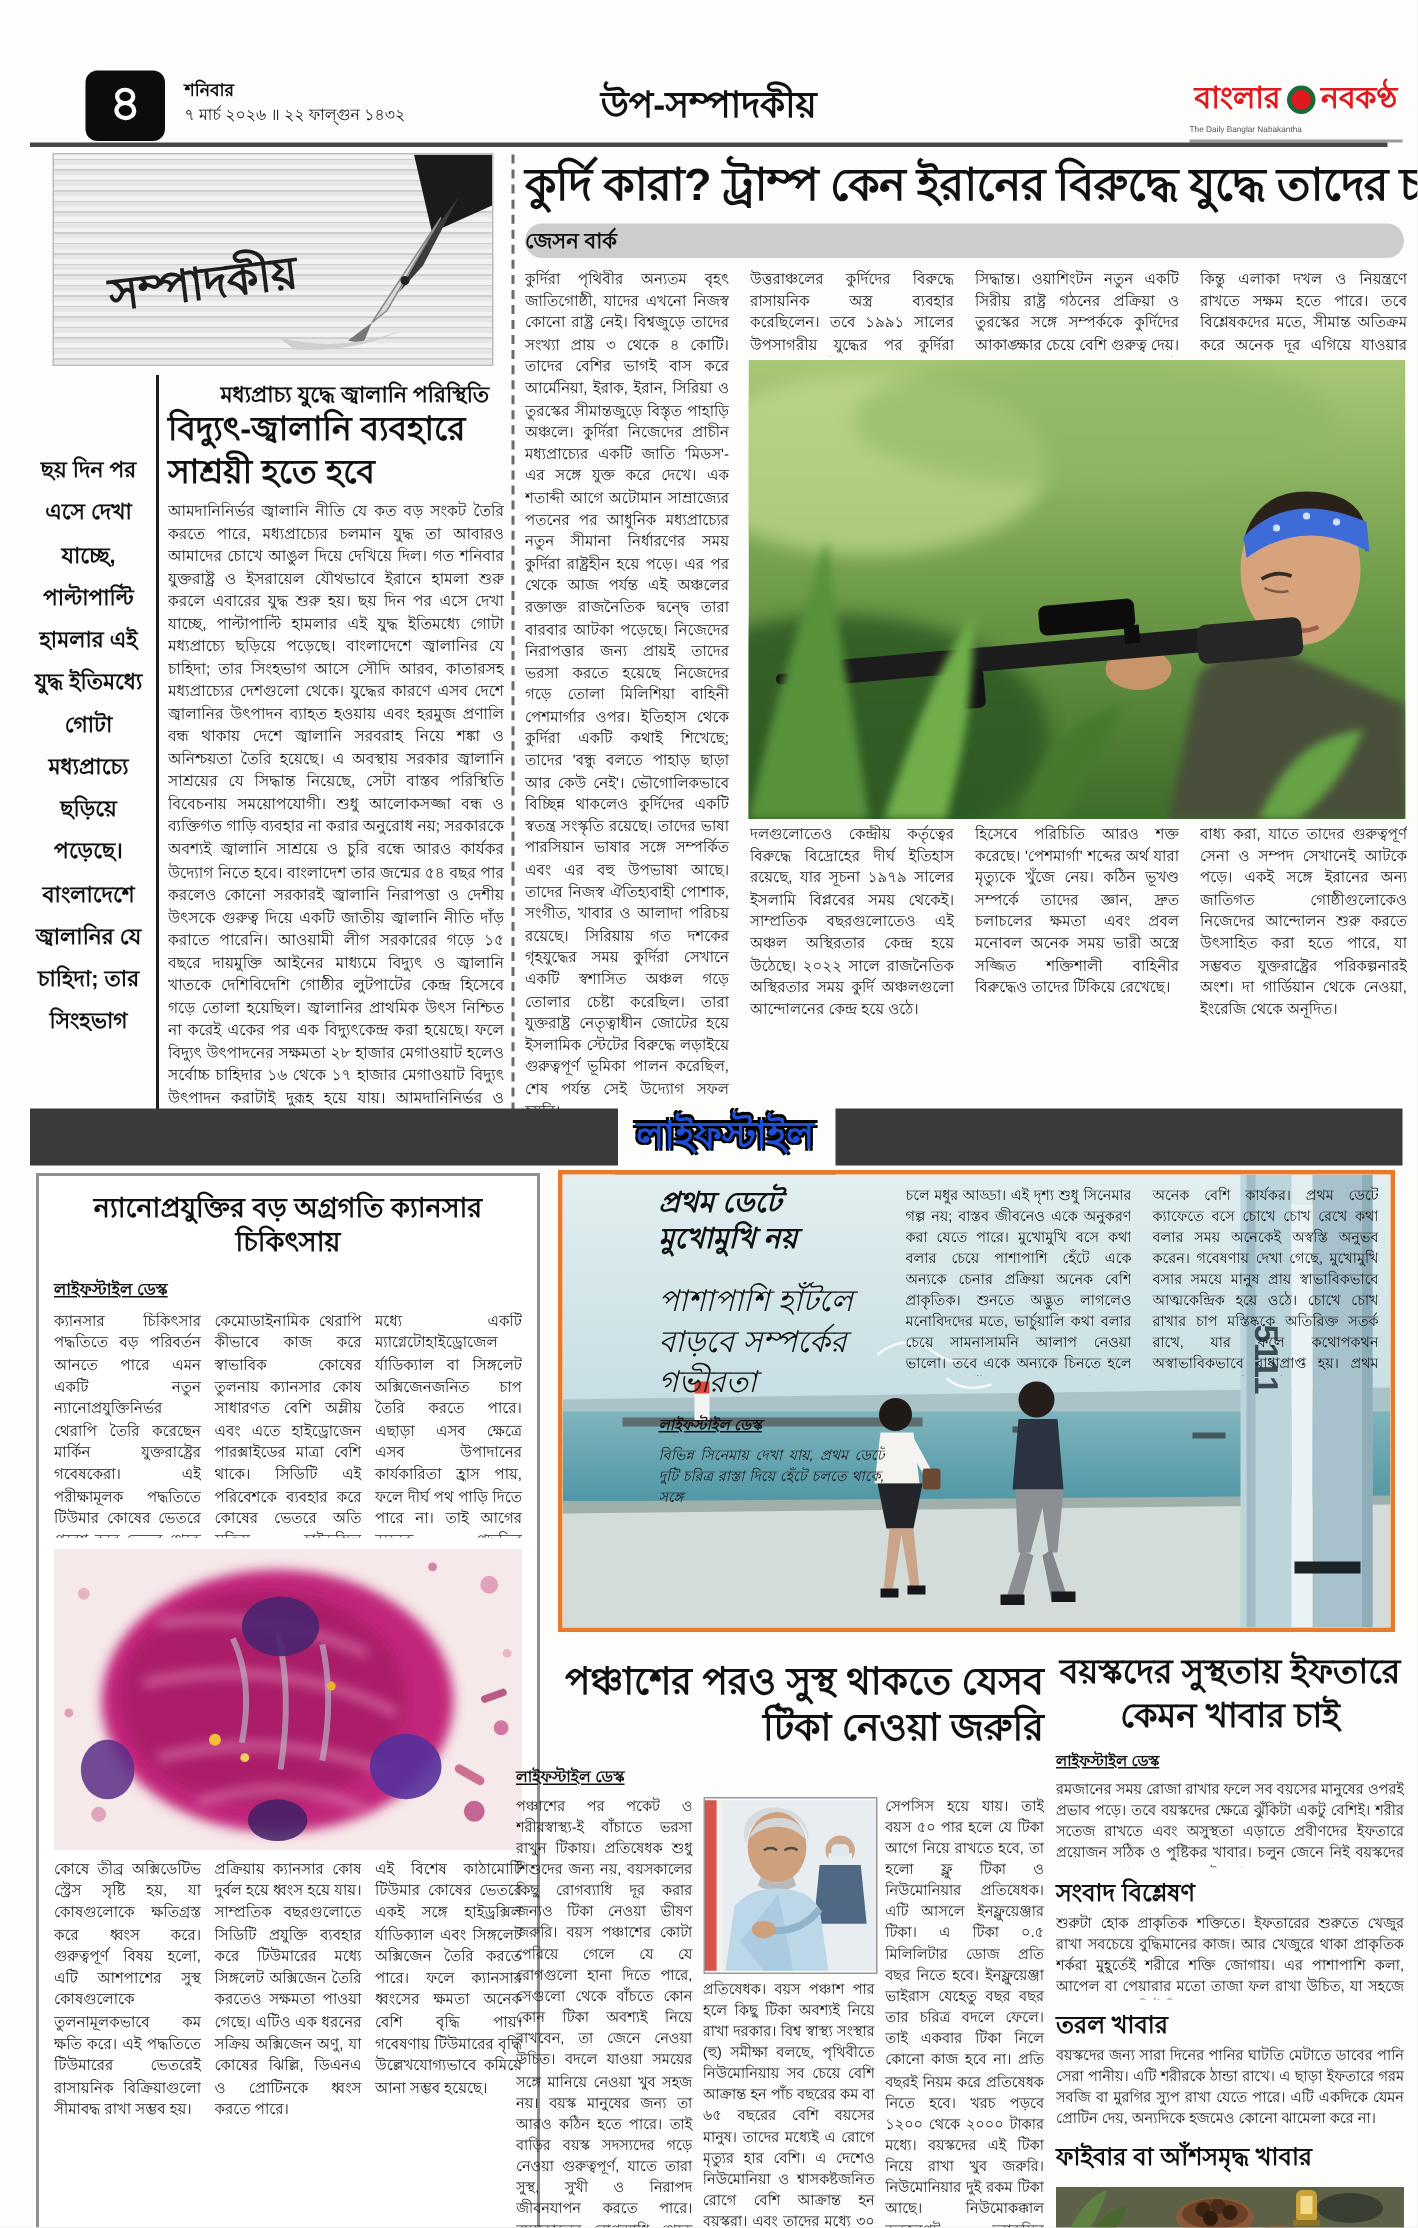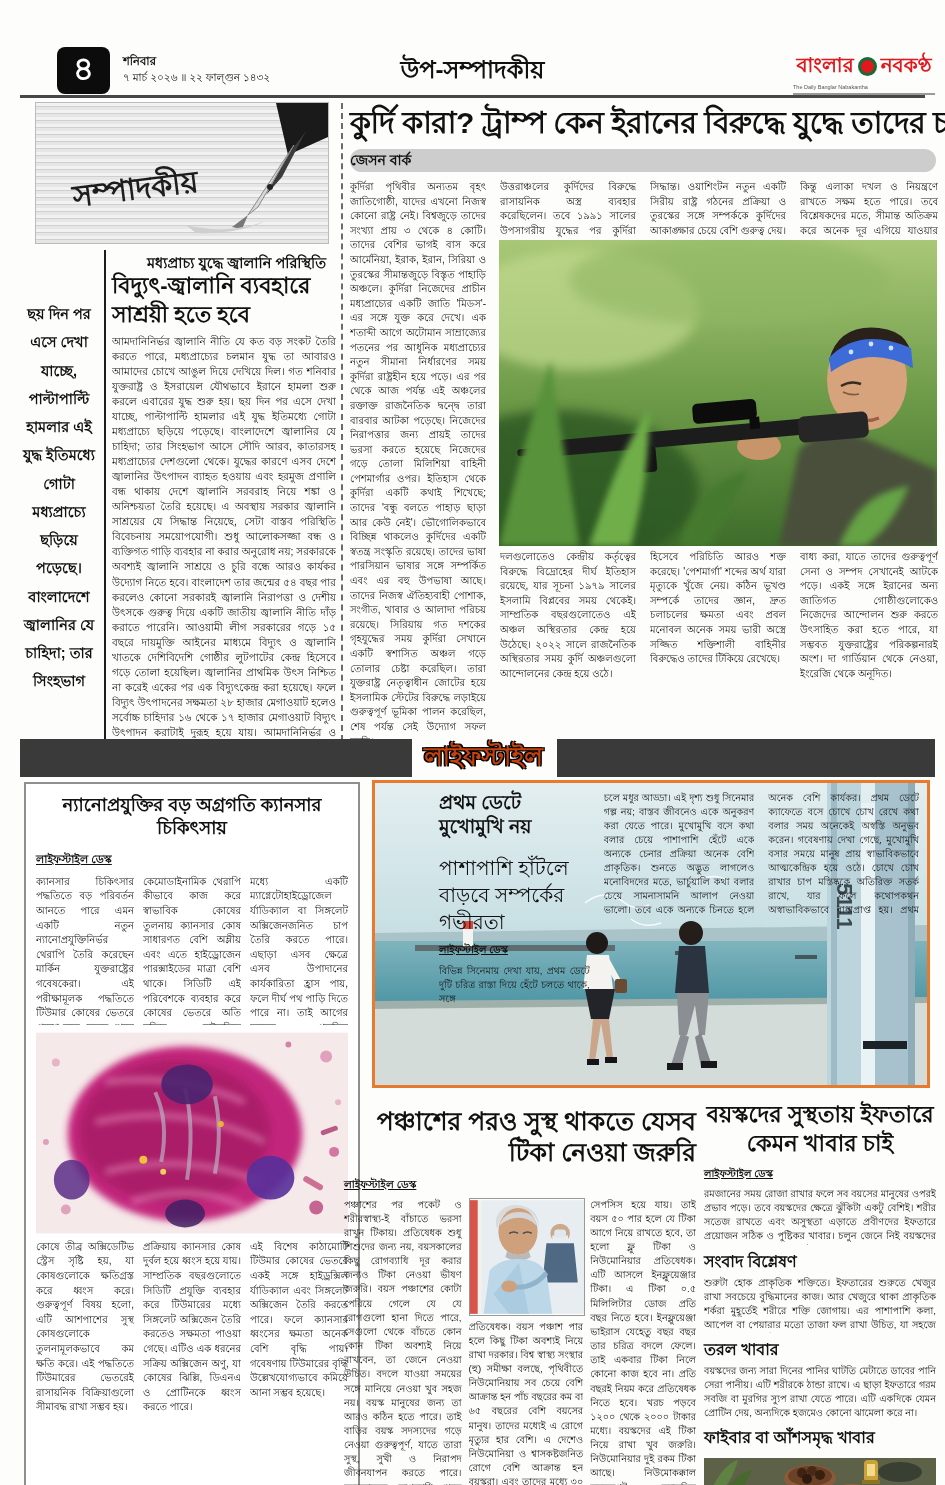--- a/index.html
+++ b/index.html
@@ -36,36 +36,36 @@
   .byline-pill{left:350px;top:149px;width:586px;height:23px;background:#cdcdcd;border-radius:12px;
                display:flex;align-items:center;font-size:14px;font-weight:bold;}
   .main-cols{left:350px;top:180px;width:588px;height:560px;}
   .mcol{position:absolute;top:0;width:136px;height:560px;}
   .mcol .top{height:58px;overflow:hidden;}
   .mcol .bottom{position:absolute;top:370px;left:0;right:0;height:190px;overflow:hidden;}
   .main-photo{left:499px;top:240px;width:438px;height:306px;}
   
   .ls-bar{top:739px;height:38px;background:#3a3a3a;}
   .ls-label{left:410px;top:737px;width:147px;text-align:center;font-size:25px;font-weight:bold;
-            color:#c2410c;text-shadow:-1.4px -1.4px 0 #000,1.4px -1.4px 0 #000,-1.4px 1.4px 0 #000,1.4px 1.4px 0 #000;
+            color:#1d4ed8;text-shadow:-1.4px -1.4px 0 #000,1.4px -1.4px 0 #000,-1.4px 1.4px 0 #000,1.4px 1.4px 0 #000;
             border-bottom:2px solid #444;padding-bottom:3px;}
   
   .nano-box{left:24px;top:782px;width:336px;height:705px;border:2px solid #8f8f8f;background:#fff;
             box-sizing:border-box;padding:6px 10px;overflow:hidden;}
   .nano-headline{font-size:18px;font-weight:bold;text-align:center;line-height:1.3;margin-top:4px;}
   .nano-byline{font-size:11px;font-weight:bold;text-decoration:underline;margin:10px 0 5px;}
   .cols3{display:flex;gap:9px;}
   .cols3 > div{flex:1;}
   .nano-top{height:150px;}
   .nano-img{width:100%;height:202px;margin:7px 0 6px;display:block;}
   .nano-bottom{height:216px;}
   
   .date-box{left:372px;top:780px;width:558px;height:308px;border:3px solid #e87a2e;box-sizing:border-box;overflow:hidden;}
   .date-overlay{position:absolute;left:64px;top:8px;width:480px;display:flex;gap:14px;}
-  .date-colA{width:152px;}
+  .date-colA{width:152px;font-style:italic;}
   .date-headline{font-size:19px;font-weight:bold;line-height:1.25;}
   .date-subhead{font-size:20px;line-height:1.35;margin-top:16px;}
   .date-byline{font-size:10px;font-weight:bold;text-decoration:underline;margin:6px 0 5px;}
   .date-colB,.date-colC{width:152px;}
   .date-colB .t,.date-colC .t,.date-colA .t{font-size:9.6px;}
   .date-colB .t{height:126px;} .date-colC .t{height:126px;}
   
   .vax{left:344px;top:1106px;width:352px;}
   .vax-headline{font-size:25px;font-weight:bold;text-align:right;line-height:1.25;}
   .vax-byline{font-size:10.5px;font-weight:bold;text-decoration:underline;margin:8px 0 4px;}

